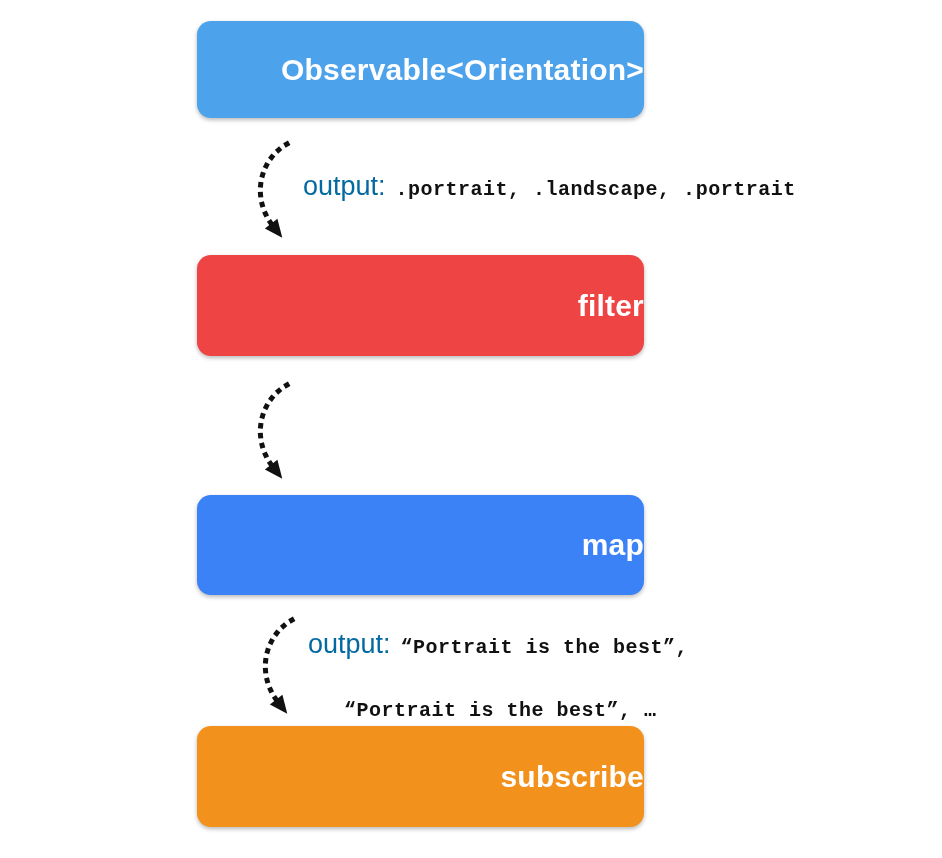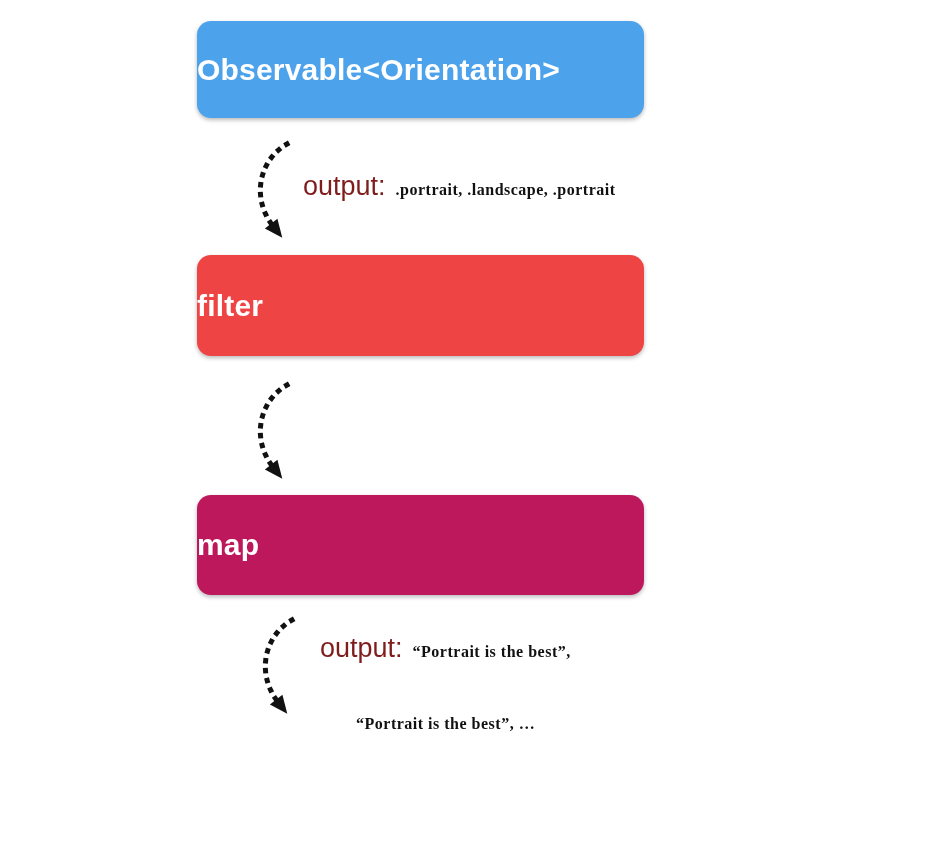--- a/index.html
+++ b/index.html
@@ -15,21 +15,21 @@
     font-family: "Liberation Sans", sans-serif;
     overflow: hidden;
   }
   .node {
     position: absolute;
     left: 197px;
     width: 447px;
     border-radius: 14px;
     display: flex;
     align-items: center;
-    justify-content: flex-start;
+    justify-content: flex-end;
     box-shadow: 0 2px 4px rgba(0,0,0,0.28);
   }
   .node-label {
     color: #ffffff;
     font-weight: bold;
     font-size: 30px;
     letter-spacing: 0.2px;
     white-space: nowrap;
   }
   .node-observable { top: 21px;  height: 97px;  }
@@ -47,33 +47,33 @@
   .arrow-3 { left: 252px; top: 616px; }
 
   .annotation {
     position: absolute;
     color: #1a1a1a;
     white-space: nowrap;
     line-height: 32px;
   }
   .annotation-1 { left: 303px; top: 170px; }
   .annotation-2 { left: 303px; top: 411px; }
-  .annotation-3 { left: 320px; top: 633px; line-height: 31px; }
+  .annotation-3 { left: 308px; top: 633px; line-height: 22px; }
 
   .out-label {
     font-family: "Liberation Sans", sans-serif;
     font-weight: normal;
     font-size: 27px;
-    color: #7f1d1d;
+    color: #0369a1;
     margin-right: 10px;
   }
   .code {
-    font-family: Liberation Serif, serif;
+    font-family: Liberation Mono, monospace;
     font-weight: bold;
-    font-size: 16px;
+    font-size: 20px;
     color: #111111;
     letter-spacing: 0.5px;
   }
   .code-line2 {
     padding-left: 36px;
     margin-top: 41px;
   }
 </style>
 </head>
 <body>
@@ -102,35 +102,38 @@
 
   <svg class="arrow arrow-2" viewBox="0 0 56 100" aria-hidden="true">
     <defs>
       <marker id="ah1" markerUnits="userSpaceOnUse" markerWidth="22" markerHeight="22" refX="5" refY="11" orient="auto">
         <path d="M2 3 L20 11 L2 19 Z" fill="#111111"></path>
       </marker>
     </defs>
     <path d="M40 4 C 12 20, 4 58, 26 86" fill="none" stroke="#111111" stroke-width="5" stroke-linecap="square" stroke-dasharray="0.5 9.5" marker-end="url(#ah1)"></path>
   </svg>
 
-  <div class="node node-map" style="background: #be185d;">
+  <div class="node node-map" style="background: #3b82f6;">
     <span class="node-label">map</span>
   </div>
 
   <svg class="arrow arrow-3" viewBox="0 0 56 100" aria-hidden="true">
     <defs>
       <marker id="ah2" markerUnits="userSpaceOnUse" markerWidth="22" markerHeight="22" refX="5" refY="11" orient="auto">
         <path d="M2 3 L20 11 L2 19 Z" fill="#111111"></path>
       </marker>
     </defs>
     <path d="M40 4 C 12 20, 4 58, 26 86" fill="none" stroke="#111111" stroke-width="5" stroke-linecap="square" stroke-dasharray="0.5 9.5" marker-end="url(#ah2)"></path>
   </svg>
   <div class="annotation annotation-3">
     <div>
       <span class="out-label">output:</span><span class="code">“Portrait is the best”,</span>
     </div>
     <div class="code-line2">
       <span class="code">“Portrait is the best”, …</span>
     </div>
   </div>
 
+  <div class="node node-subscribe" style="background: rgb(242, 146, 29);">
+    <span class="node-label">subscribe</span>
+  </div>
 
 </div>
 
 </body></html>

